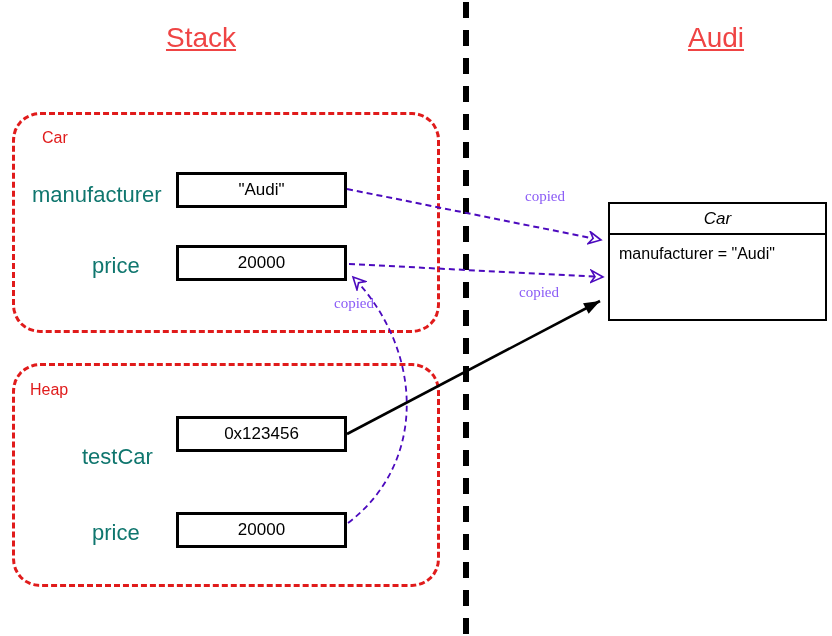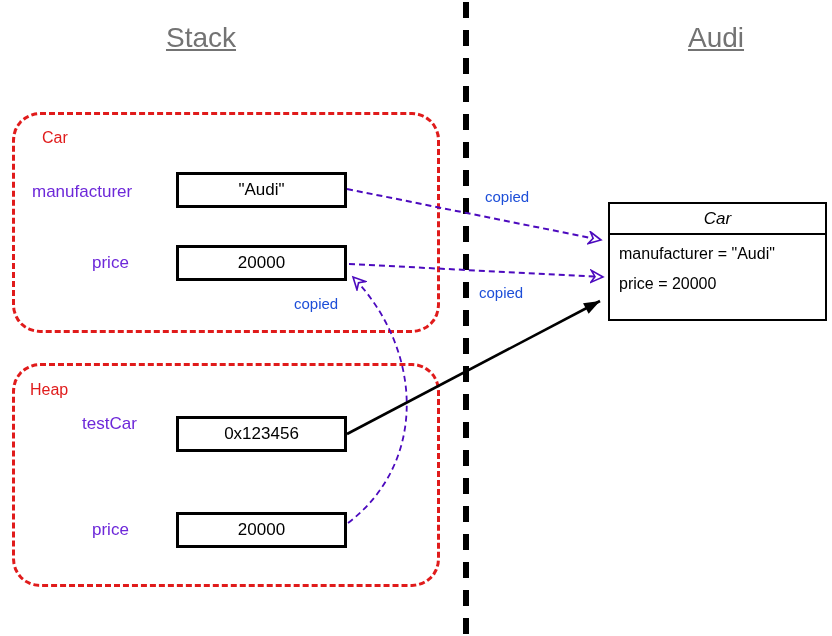--- a/index.html
+++ b/index.html
@@ -3,45 +3,45 @@
 <meta charset="utf-8">
 <style>
   html,body{margin:0;padding:0;}
   body{
     width:832px;height:636px;position:relative;background:#ffffff;overflow:hidden;
     font-family:"Liberation Sans","DejaVu Sans",sans-serif;color:#000;
   }
   .abs{position:absolute;}
   .section-title{
     font-size:28px;text-decoration:underline;text-align:center;width:200px;
-    color:#737373;
+    color:#ef4444;
   }
   .frame{
     border:3px dashed #e01b1b;border-radius:28px;background:transparent;
     box-sizing:border-box;
   }
   .frame-label{font-size:16px;color:#e01b1b;}
-  .field-label{font-size:17px;color:#6d28d9;white-space:nowrap;}
+  .field-label{font-size:22px;color:#0f766e;white-space:nowrap;}
   .value-box{
     width:171px;height:36px;border:3px solid #000;box-sizing:border-box;
     display:flex;align-items:center;justify-content:center;
     font-size:17px;background:#fff;
   }
   .heap-object{
     width:219px;height:119px;border:2px solid #000;box-sizing:border-box;background:#fff;
   }
   .heap-title{
     height:31px;border-bottom:2px solid #000;box-sizing:border-box;
     display:flex;align-items:center;justify-content:center;
     font-size:17px;font-style:italic;
   }
   .heap-body{padding:4px 0 0 9px;}
   .heap-line{font-size:16px;line-height:30px;white-space:nowrap;}
   .copied-label{
-    font-size:15px;color:#1d4ed8;width:80px;text-align:left;white-space:nowrap;
+    font-size:15px;color:#8b5cf6;width:80px;text-align:right;white-space:nowrap;font-family:Liberation Serif, serif;
   }
   svg.overlay{position:absolute;left:0;top:0;pointer-events:none;z-index:6;}
 </style>
 </head>
 <body>
 
 <div class="abs section-title" style="left:101px;top:22px;">Stack</div>
 <div class="abs section-title" style="left:616px;top:22px;">Audi</div>
 
 <div class="abs frame" style="left:12px;top:112px;width:428px;height:221px;"></div>
@@ -53,35 +53,34 @@
 </div>
 
 <div class="abs field-label" style="left:92px;top:253px;">price</div>
 <div class="abs value-box" style="left:176px;top:245px;">
   <span>20000</span>
 </div>
 
 <div class="abs frame" style="left:12px;top:363px;width:428px;height:224px;"></div>
 <div class="abs frame-label" style="left:30px;top:381px;">Heap</div>
 
-<div class="abs field-label" style="left:82px;top:414px;">testCar</div>
+<div class="abs field-label" style="left:82px;top:444px;">testCar</div>
 <div class="abs value-box" style="left:176px;top:416px;">
   <span>0x123456</span>
 </div>
 
 <div class="abs field-label" style="left:92px;top:520px;">price</div>
 <div class="abs value-box" style="left:176px;top:512px;">
   <span>20000</span>
 </div>
 
 <div class="abs heap-object" style="left:608px;top:202px;">
   <div class="heap-title">Car</div>
   <div class="heap-body">
     <div class="heap-line">manufacturer = "Audi"</div>
-    <div class="heap-line">price = 20000</div>
   </div>
 </div>
 
 <div class="abs copied-label" style="left:485px;top:188px;">copied</div>
 <div class="abs copied-label" style="left:479px;top:284px;">copied</div>
 <div class="abs copied-label" style="left:294px;top:295px;">copied</div>
 
 <svg class="overlay" width="832" height="636" viewBox="0 0 832 636">
   <defs>
     <marker id="mBlue" markerWidth="20" markerHeight="16" refX="13" refY="7" orient="auto" markerUnits="userSpaceOnUse">

